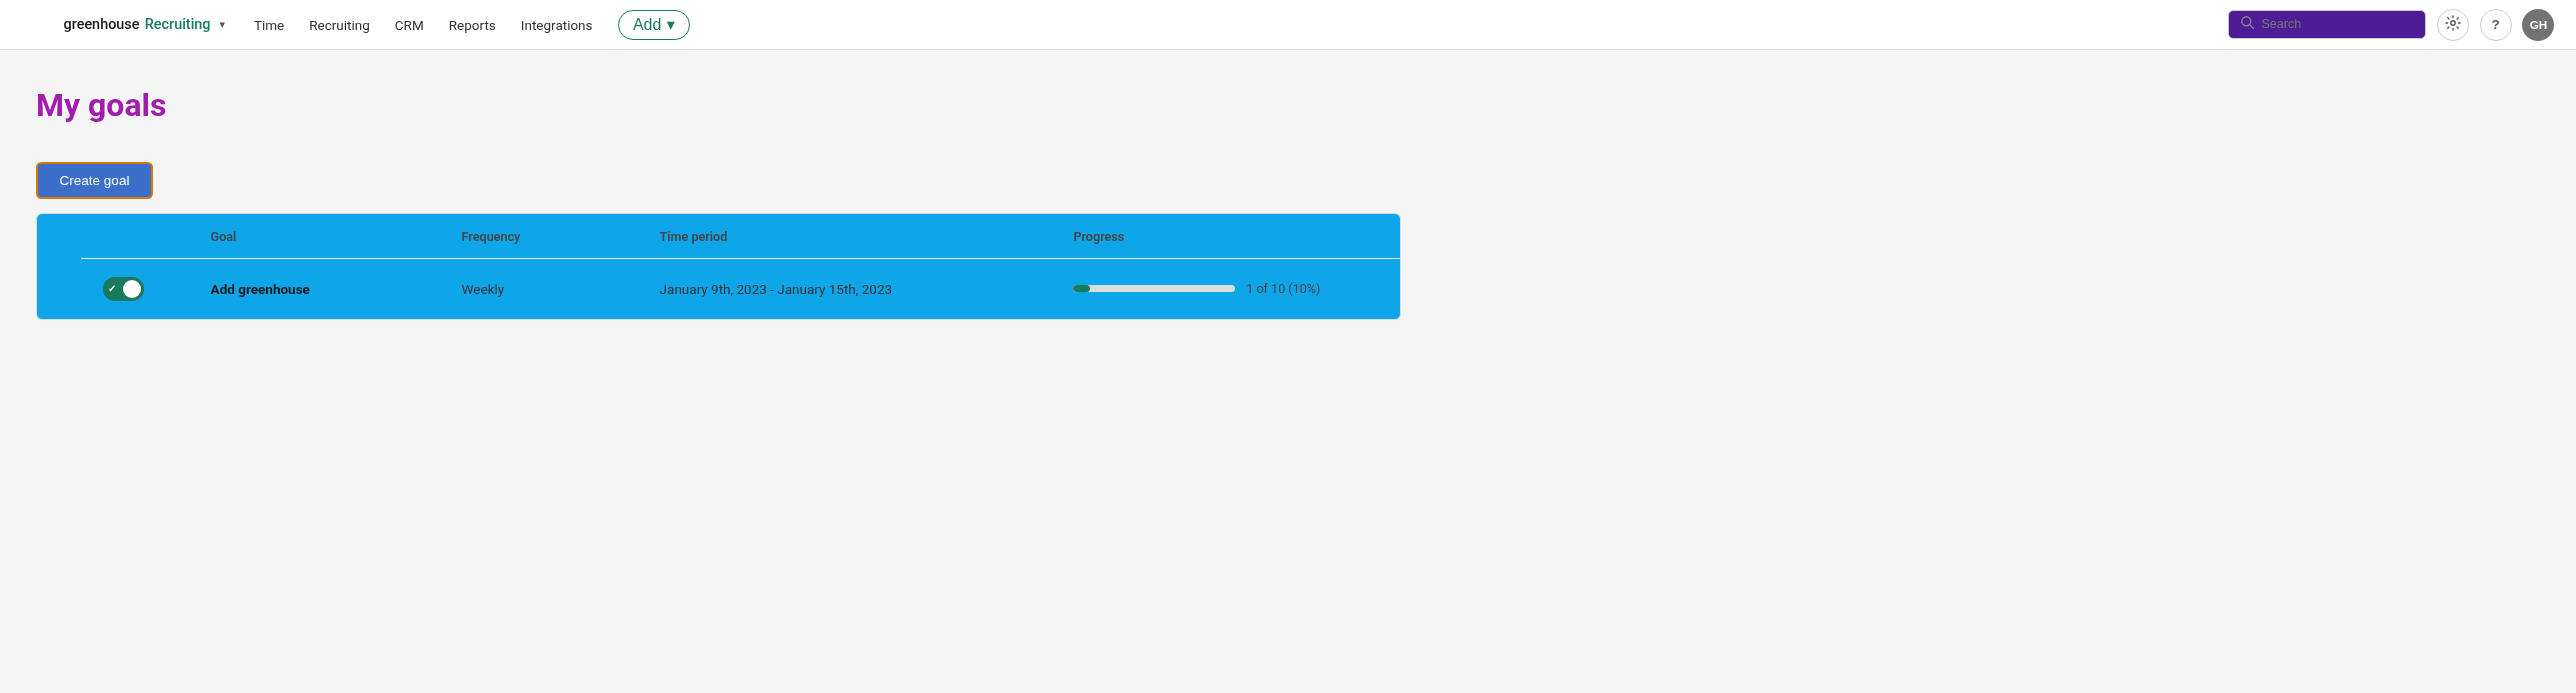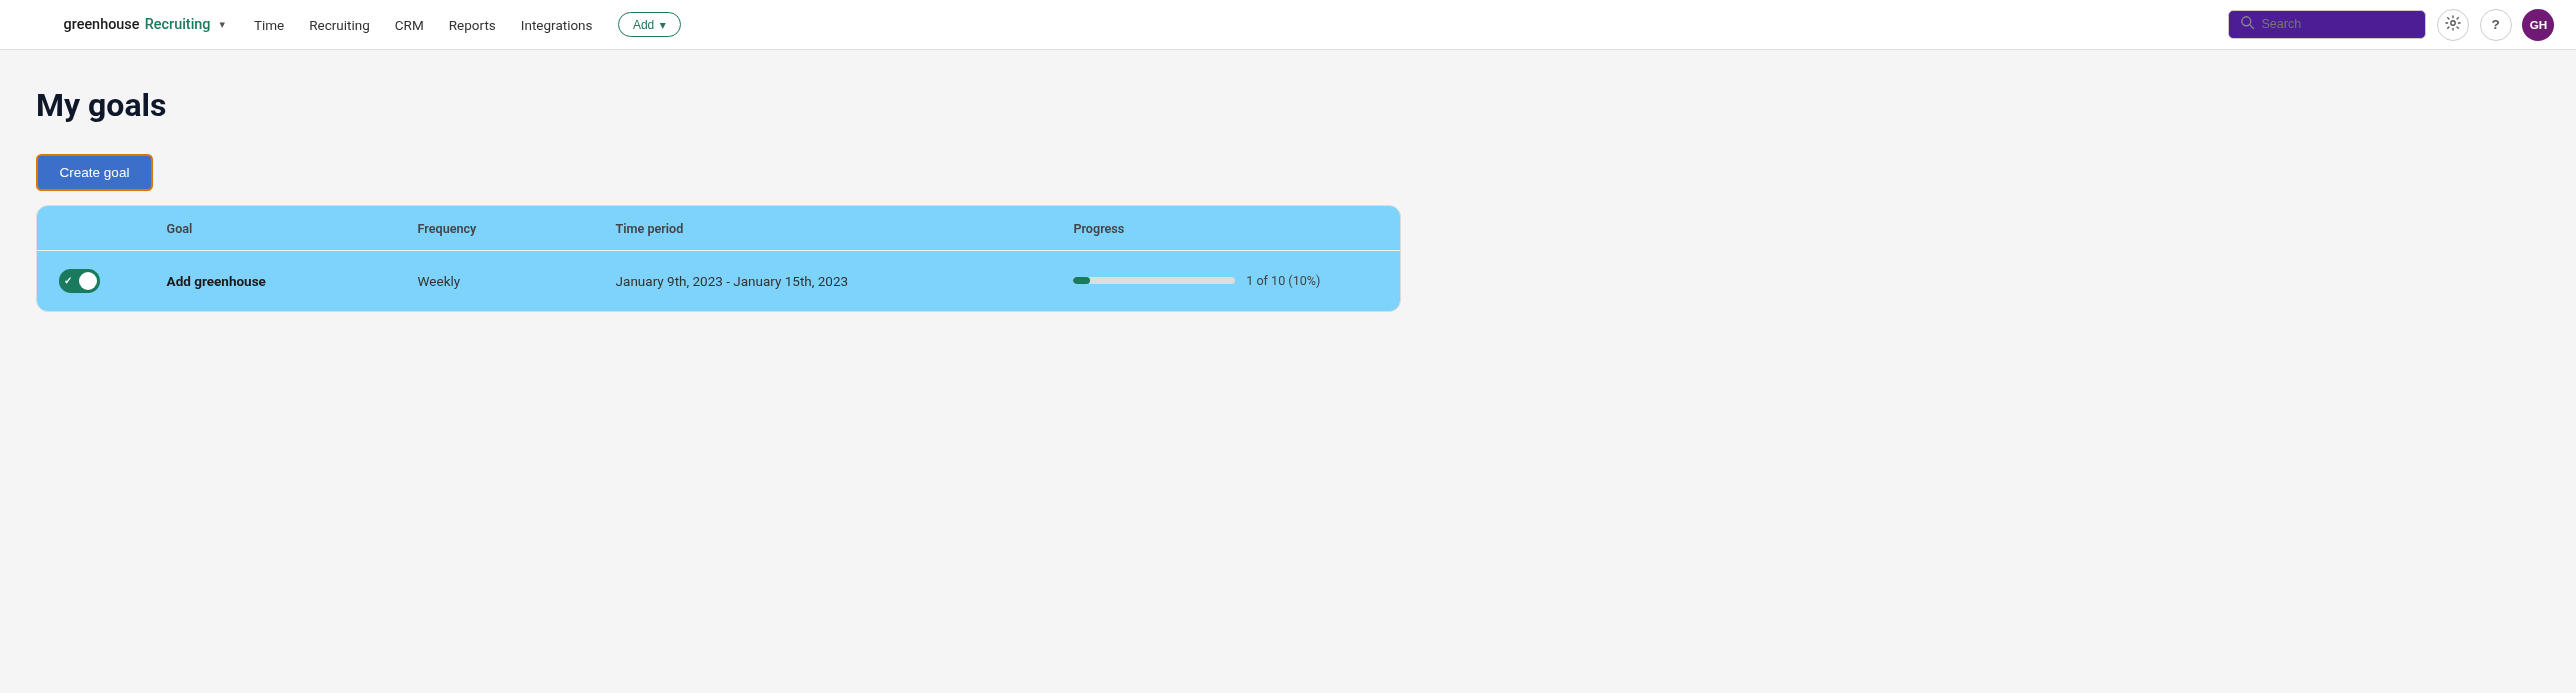--- a/index.html
+++ b/index.html
@@ -53,21 +53,21 @@
       font-size: 13.5px;
       color: #333;
       text-decoration: none;
       cursor: pointer;
     }
     .nav-add-btn {
       border: 1.8px solid #1a7a5e;
       border-radius: 18px;
       padding: 4.5px 14.4px;
       color: #1a7a5e;
-      font-size: 12px;
+      font-size: 16px;
       font-weight: 500;
       background: transparent;
       cursor: pointer;
       display: flex;
       align-items: center;
       gap: 5.4px;
     }
     .nav-right {
       display: flex;
       align-items: center;
@@ -106,41 +106,41 @@
       justify-content: center;
       cursor: pointer;
       background: #fff;
       font-size: 14.4px;
       color: #555;
     }
     .avatar-btn {
       width: 32px;
       height: 32px;
       border-radius: 50%;
-      background: #701a75;
+      background: #737373;
       color: #fff;
       font-size: 11.7px;
       font-weight: 600;
       display: flex;
       align-items: center;
       justify-content: center;
       cursor: pointer;
       border: none;
     }
 
     
     .main-content {
       padding: 36px 36px 0 36px;
       max-width: 1437px;
     }
     .page-title {
       font-size: 32px;
       font-weight: 700;
-      color: #0f172a;
-      margin-bottom: 30px;
+      color: #a21caf;
+      margin-bottom: 38px;
     }
 
     
     .action-bar {
       display: flex;
       justify-content: flex-start;
       margin-bottom: 14.4px;
       padding-right: 7.2px;
     }
     .create-goal-btn {
@@ -149,24 +149,25 @@
       border: 2.7px solid #d97700;
       border-radius: 5.4px;
       padding: 9px 21.6px;
       font-size: 13.5px;
       font-weight: 500;
       cursor: pointer;
     }
 
     
     .table-card {
-      background: #7dd3fc;
+      background: #0ea5e9;
       border: 0.9px solid #ddd;
-      border-radius: 12px;
+      border-radius: 6px;
       overflow: hidden;
+      padding-left: 44px;
     }
     .table-header {
       display: grid;
       grid-template-columns: 108px 251px 198px 1fr 305px;
       padding: 14.4px 21.6px;
       border-bottom: 0.9px solid #eee;
     }
     .table-header-cell {
       font-size: 12.6px;
       font-weight: 600;

